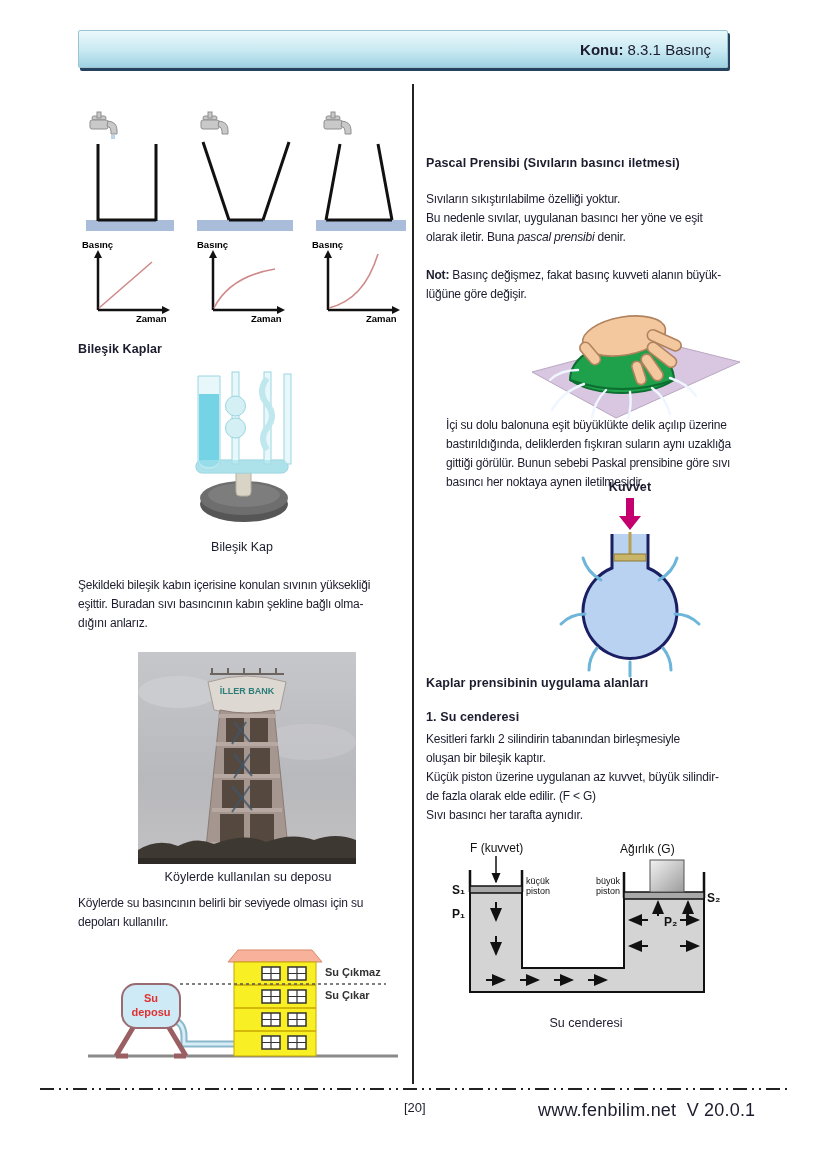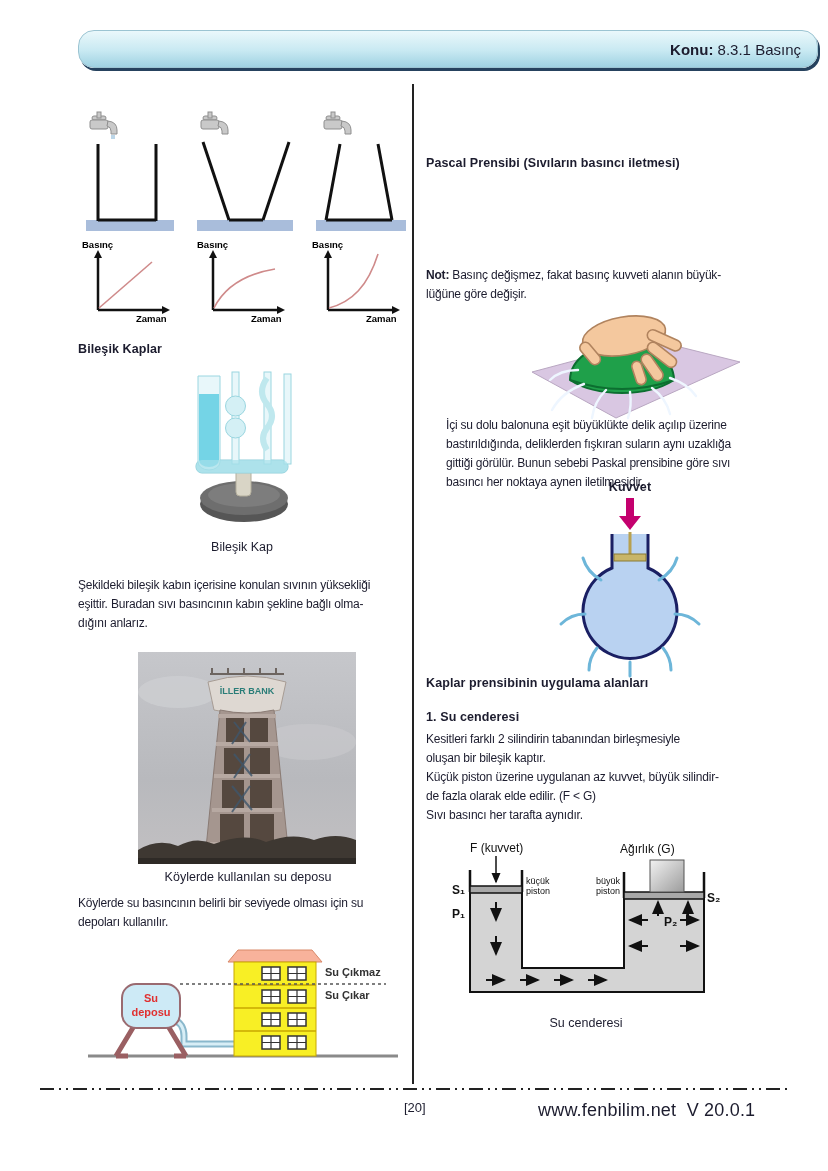--- a/index.html
+++ b/index.html
@@ -5,21 +5,21 @@
   html,body{margin:0;padding:0;background:#e8e8e8;}
   .page{position:relative;width:828px;height:1171px;background:#ffffff;margin:0 auto;
         font-family:"Liberation Sans","DejaVu Sans",sans-serif;color:#1c1c2e;overflow:hidden;}
   .abs{position:absolute;}
   .b{font-weight:bold;}
   .i{font-style:italic;}
   .para{font-size:12px;line-height:19px;letter-spacing:-0.2px;white-space:nowrap;}
   .h{font-size:12.5px;font-weight:bold;letter-spacing:0.1px;white-space:nowrap;}
   .cap{font-size:12.5px;text-align:center;white-space:nowrap;}
   
-  .topic-bar{left:78px;top:30px;width:740px;height:38px;border-radius:16px;
+  .topic-bar{left:78px;top:30px;width:650px;height:38px;border-radius:2px;
      background:linear-gradient(#eaf8fb,#c8e9f2 55%,#9fd2e2);
      border:1px solid #9bc4d2;box-shadow:2px 3px 0 #26425e;
      display:flex;align-items:center;justify-content:flex-end;padding-right:16px;box-sizing:border-box;
      font-size:15px;}
   .vdivider{left:412px;top:84px;width:2px;height:1000px;background:#222;}
   .row3{display:flex;justify-content:space-between;}
   
   .dashline{left:40px;top:1088px;width:750px;height:2px;
      background:repeating-linear-gradient(90deg,#222 0 14px,transparent 14px 19px,#222 19px 21px,transparent 21px 26px,#222 26px 28px,transparent 28px 33px);}
   .footer-page{left:404px;top:1100px;font-size:13px;}
@@ -194,20 +194,25 @@
       <path d="M189 29 v13 M180 35.5 h18 M215 29 v13 M206 35.5 h18 M189 52 v13 M180 58.5 h18 M215 52 v13 M206 58.5 h18 M189 75 v13 M180 81.5 h18 M215 75 v13 M206 81.5 h18 M189 98 v13 M180 104.5 h18 M215 98 v13 M206 104.5 h18" stroke="#333" stroke-width="1.2"></path>
     </g>
     <line x1="98" y1="46" x2="304" y2="46" stroke="#555" stroke-width="1.5" stroke-dasharray="3 3"></line>
     <text x="243" y="38" font-size="11" font-weight="bold" fill="#333">Su Çıkmaz</text>
     <text x="243" y="61" font-size="11" font-weight="bold" fill="#333">Su Çıkar</text>
   </svg>
 
 
   <div class="abs h" style="left:426px;top:156px;">Pascal Prensibi (Sıvıların basıncı iletmesi)</div>
 
+  <div class="abs para" style="left:426px;top:190px;">
+    <span>Sıvıların sıkıştırılabilme özelliği yoktur.</span><br>
+    <span>Bu nedenle sıvılar, uygulanan basıncı her yöne ve eşit</span><br>
+    <span>olarak iletir. Buna </span><span class="i">pascal prensibi</span><span> denir.</span>
+  </div>
 
   <div class="abs para" style="left:426px;top:266px;">
     <span class="b">Not:</span><span> Basınç değişmez, fakat basınç kuvveti alanın büyük-</span><br>
     <span>lüğüne göre değişir.</span>
   </div>
 
   <svg class="abs" style="left:500px;top:300px;" width="245" height="122" viewBox="0 0 245 122">
     <polygon points="32,72 152,40 240,62 116,118" fill="#d9c7e2" stroke="#b9a7c2"></polygon>
     <path d="M70 80 a52 37 0 1 1 104 0 q-20 13 -52 13 t-52 -13 z" fill="#1fa04a" stroke="#0c6e30" stroke-width="2"></path>
     <path d="M70 80 q52 18 104 0" fill="none" stroke="#0c6e30" stroke-width="2"></path>

